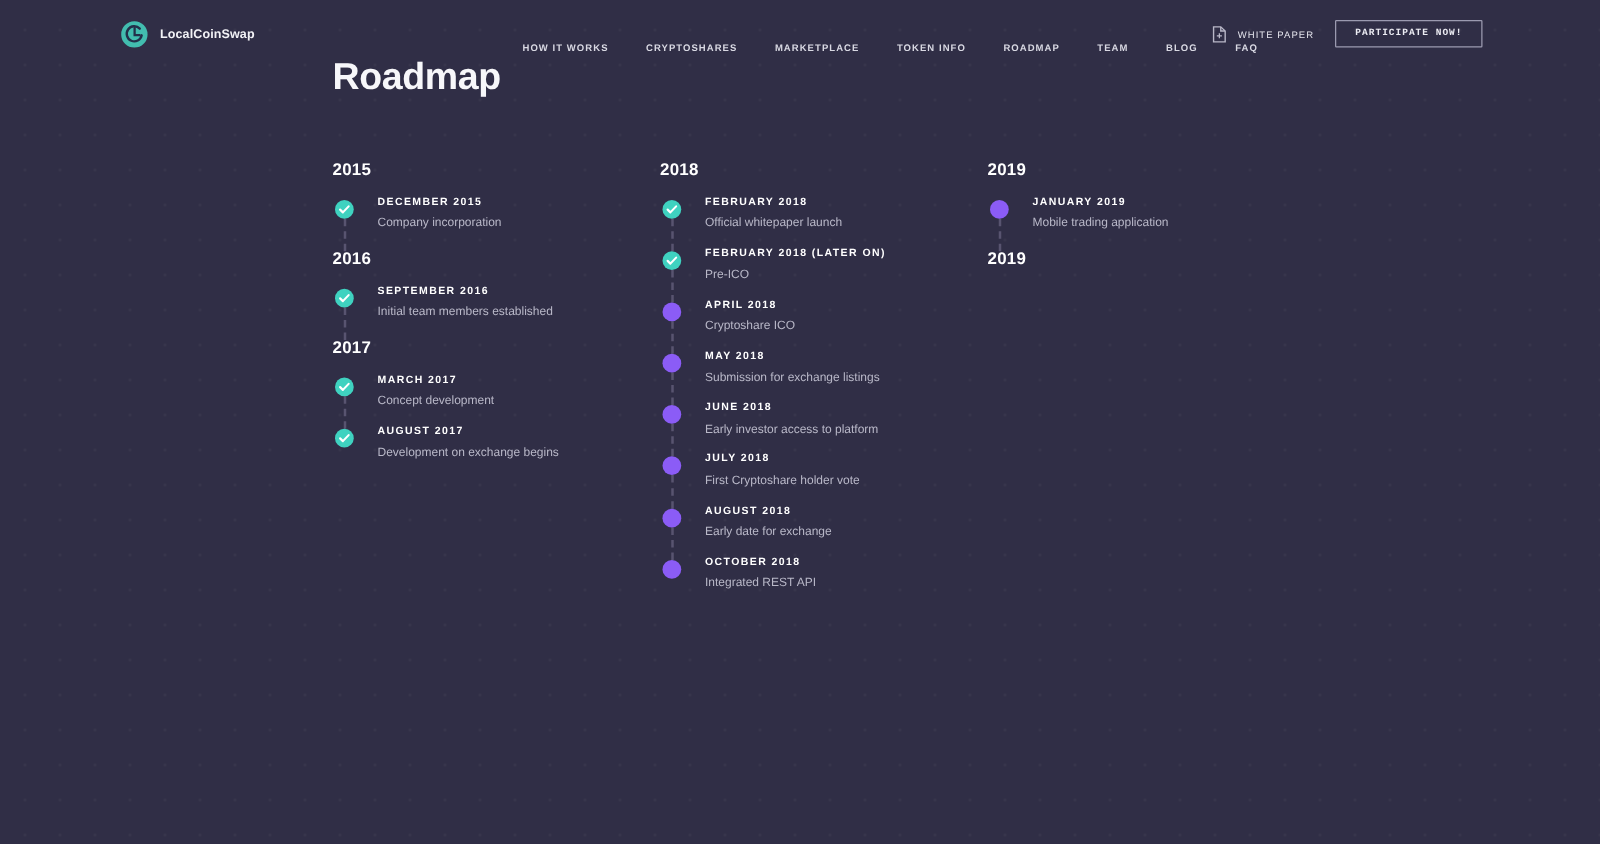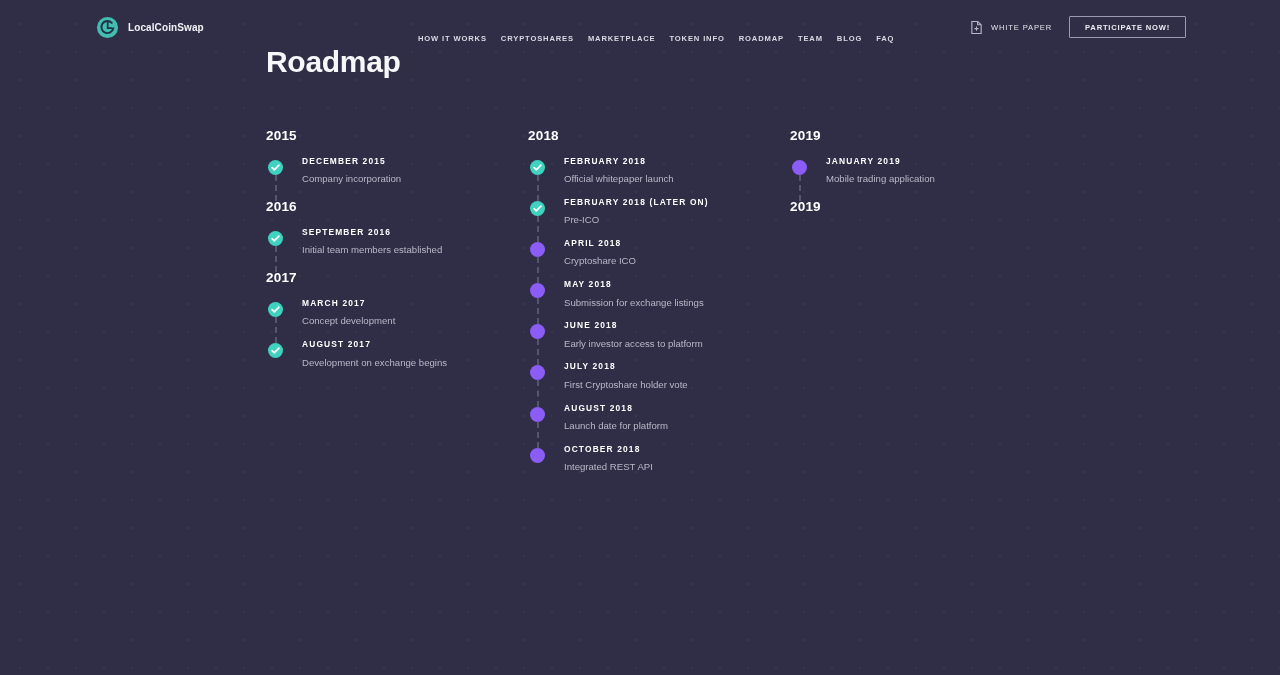--- a/index.html
+++ b/index.html
@@ -43,21 +43,21 @@
     font-weight: 700;
     letter-spacing: 0.1px;
     white-space: nowrap;
   }
 
   .nav {
     position: absolute;
     left: 418px;
     display: flex;
     align-items: center;
-    gap: 14px;
+    gap: 30px;
     margin-top: 23px;
   }
   .nav-item {
     color: #d9d9e3;
     font-size: 7.6px;
     font-weight: 700;
     letter-spacing: 0.85px;
     text-decoration: none;
     white-space: nowrap;
   }
@@ -80,21 +80,21 @@
     color: #e4e4ec;
     font-size: 7.6px;
     font-weight: 400;
     letter-spacing: 0.85px;
     white-space: nowrap;
   }
   .participate-btn {
     border: 1px solid #9b9ab0;
     background: transparent;
     color: #ececf3;
-    font-family: Liberation Sans, sans-serif;
+    font-family: Liberation Mono, monospace;
     font-size: 7.6px;
     font-weight: 700;
     letter-spacing: 0.8px;
     padding: 7px 15px 6px 15px;
     border-radius: 1px;
     white-space: nowrap;
     cursor: pointer;
     line-height: 1;
   }
 
@@ -322,21 +322,21 @@
         <div class="entry">
           <span class="connector"></span>
           <span class="marker pending"></span>
           <div class="entry-date">JULY 2018</div>
           <div class="entry-desc">First Cryptoshare holder vote</div>
         </div>
         <div class="entry">
           <span class="connector"></span>
           <span class="marker pending"></span>
           <div class="entry-date">AUGUST 2018</div>
-          <div class="entry-desc">Launch date for platform</div>
+          <div class="entry-desc">Early date for exchange</div>
         </div>
         <div class="entry">
           <span class="marker pending"></span>
           <div class="entry-date">OCTOBER 2018</div>
           <div class="entry-desc">Integrated REST API</div>
         </div>
       </div>
     </div>
     <div class="column">
       <div class="year-heading">2019</div>

